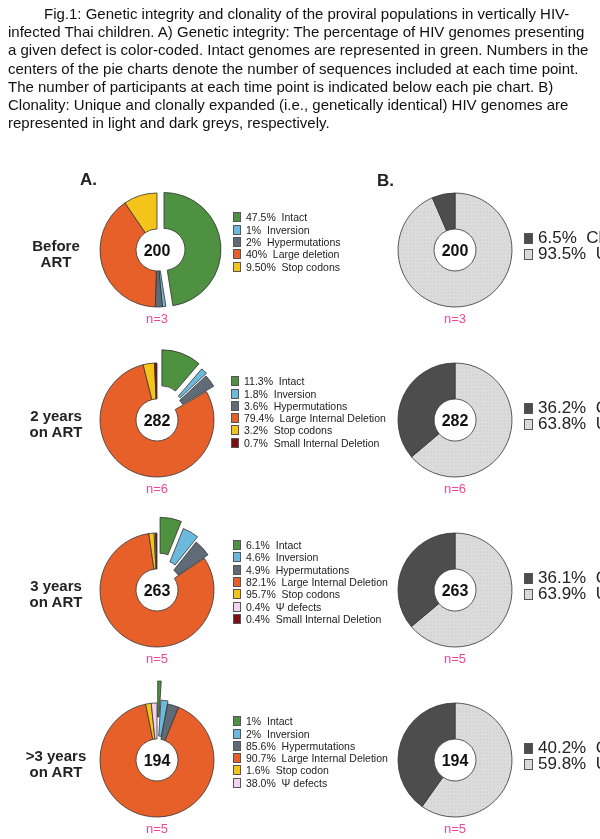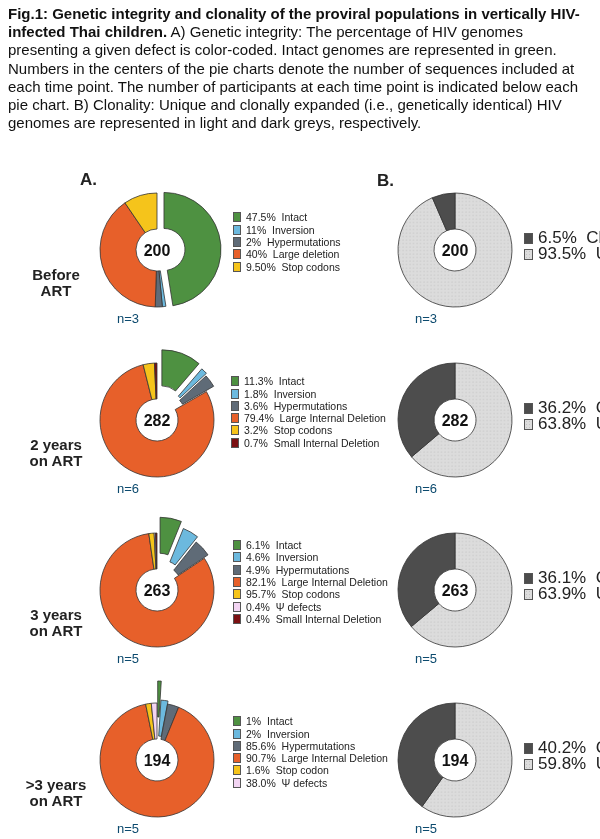--- a/index.html
+++ b/index.html
@@ -1,25 +1,25 @@
 <!DOCTYPE html>
 <html><head>
 <meta charset="utf-8">
 <style>
   html,body{margin:0;padding:0;background:#ffffff;}
   .page{position:relative;width:600px;height:839px;background:#ffffff;overflow:hidden;
         font-family:"Liberation Sans","DejaVu Sans",sans-serif;color:#111;}
   .caption{position:absolute;left:8px;top:5px;width:585px;font-size:15px;line-height:18.2px;color:#111;}
-  .caption .b{font-weight:bold;}
+  .caption .b{font-weight:normal;margin-left:36px;}
   .section-header{position:absolute;font-size:17px;font-weight:bold;color:#222;}
   #hdrA{left:80px;top:170px;}
   #hdrB{left:377px;top:171px;}
   .row-label{position:absolute;width:108px;left:2px;text-align:center;font-weight:bold;
-             font-size:15px;line-height:16px;white-space:pre-line;color:#222;margin-top:29px;}
-  .n-label{position:absolute;width:80px;text-align:left;font-size:13px;color:#0c4a6e;}
+             font-size:15px;line-height:16px;white-space:pre-line;color:#222;}
+  .n-label{position:absolute;width:80px;text-align:center;font-size:13px;color:#ec4899;}
   .pie-svg{position:absolute;}
   .pie-center{font-family:"Liberation Sans","DejaVu Sans",sans-serif;font-size:16px;font-weight:bold;fill:#111;}
   .legend{position:absolute;display:flex;flex-direction:column;text-align:right;}
   .legend-item{display:flex;align-items:center;}
   .legend.a .legend-item{height:12.3px;}
   .legend.b .legend-item{height:16px;}
   .swatch{border:1px solid #555;box-sizing:border-box;flex:0 0 auto;margin-right:5px;}
   .legend.a .swatch{width:8px;height:10px;}
   .legend.b .swatch{width:9px;height:11px;}
   .legend-text{white-space:pre;color:#222;}
@@ -55,21 +55,21 @@
         <path d="M65.36 35.69 A57 57 0 0 1 88.00 31.00 L88.00 67.00 A21 21 0 0 0 79.66 68.73 Z" fill="#4d4d4d" stroke="#333333" stroke-width="0.8"></path>
         <text x="88" y="93.5" text-anchor="middle" class="pie-center">200</text>
       </svg>
       <div class="legend a" style="left: 233px; top: 211.25px;">
         <div class="legend-item">
           <span class="swatch" style="background: rgb(78, 145, 65);"></span>
           <span class="legend-text">47.5%  Intact</span>
         </div>
         <div class="legend-item">
           <span class="swatch" style="background: rgb(108, 185, 222);"></span>
-          <span class="legend-text">11%  Inversion</span>
+          <span class="legend-text">1%  Inversion</span>
         </div>
         <div class="legend-item">
           <span class="swatch" style="background: rgb(95, 107, 119);"></span>
           <span class="legend-text">2%  Hypermutations</span>
         </div>
         <div class="legend-item">
           <span class="swatch" style="background: rgb(231, 96, 42);"></span>
           <span class="legend-text">40%  Large deletion</span>
         </div>
         <div class="legend-item">

